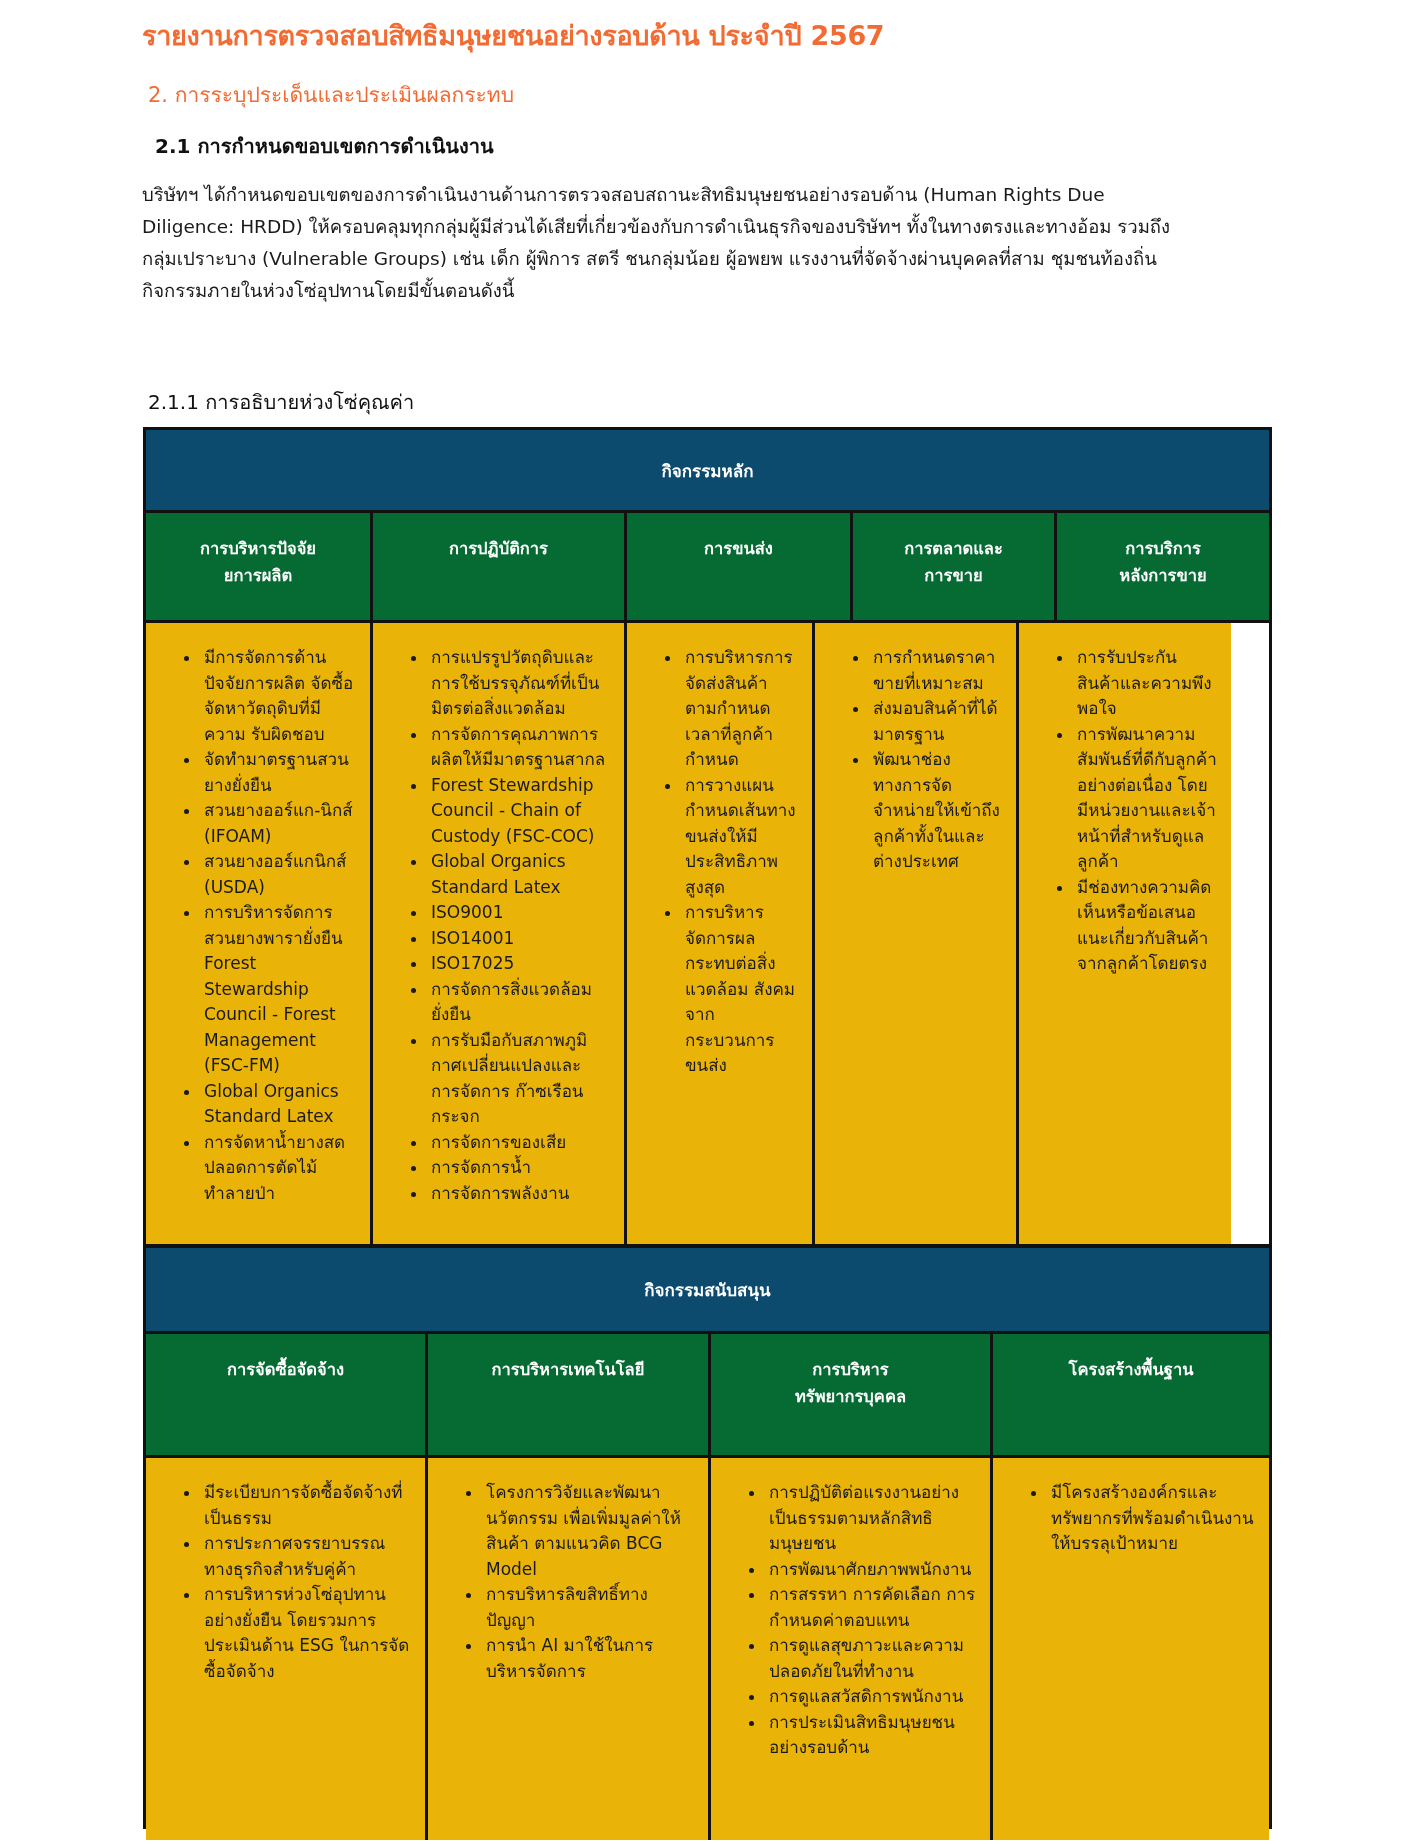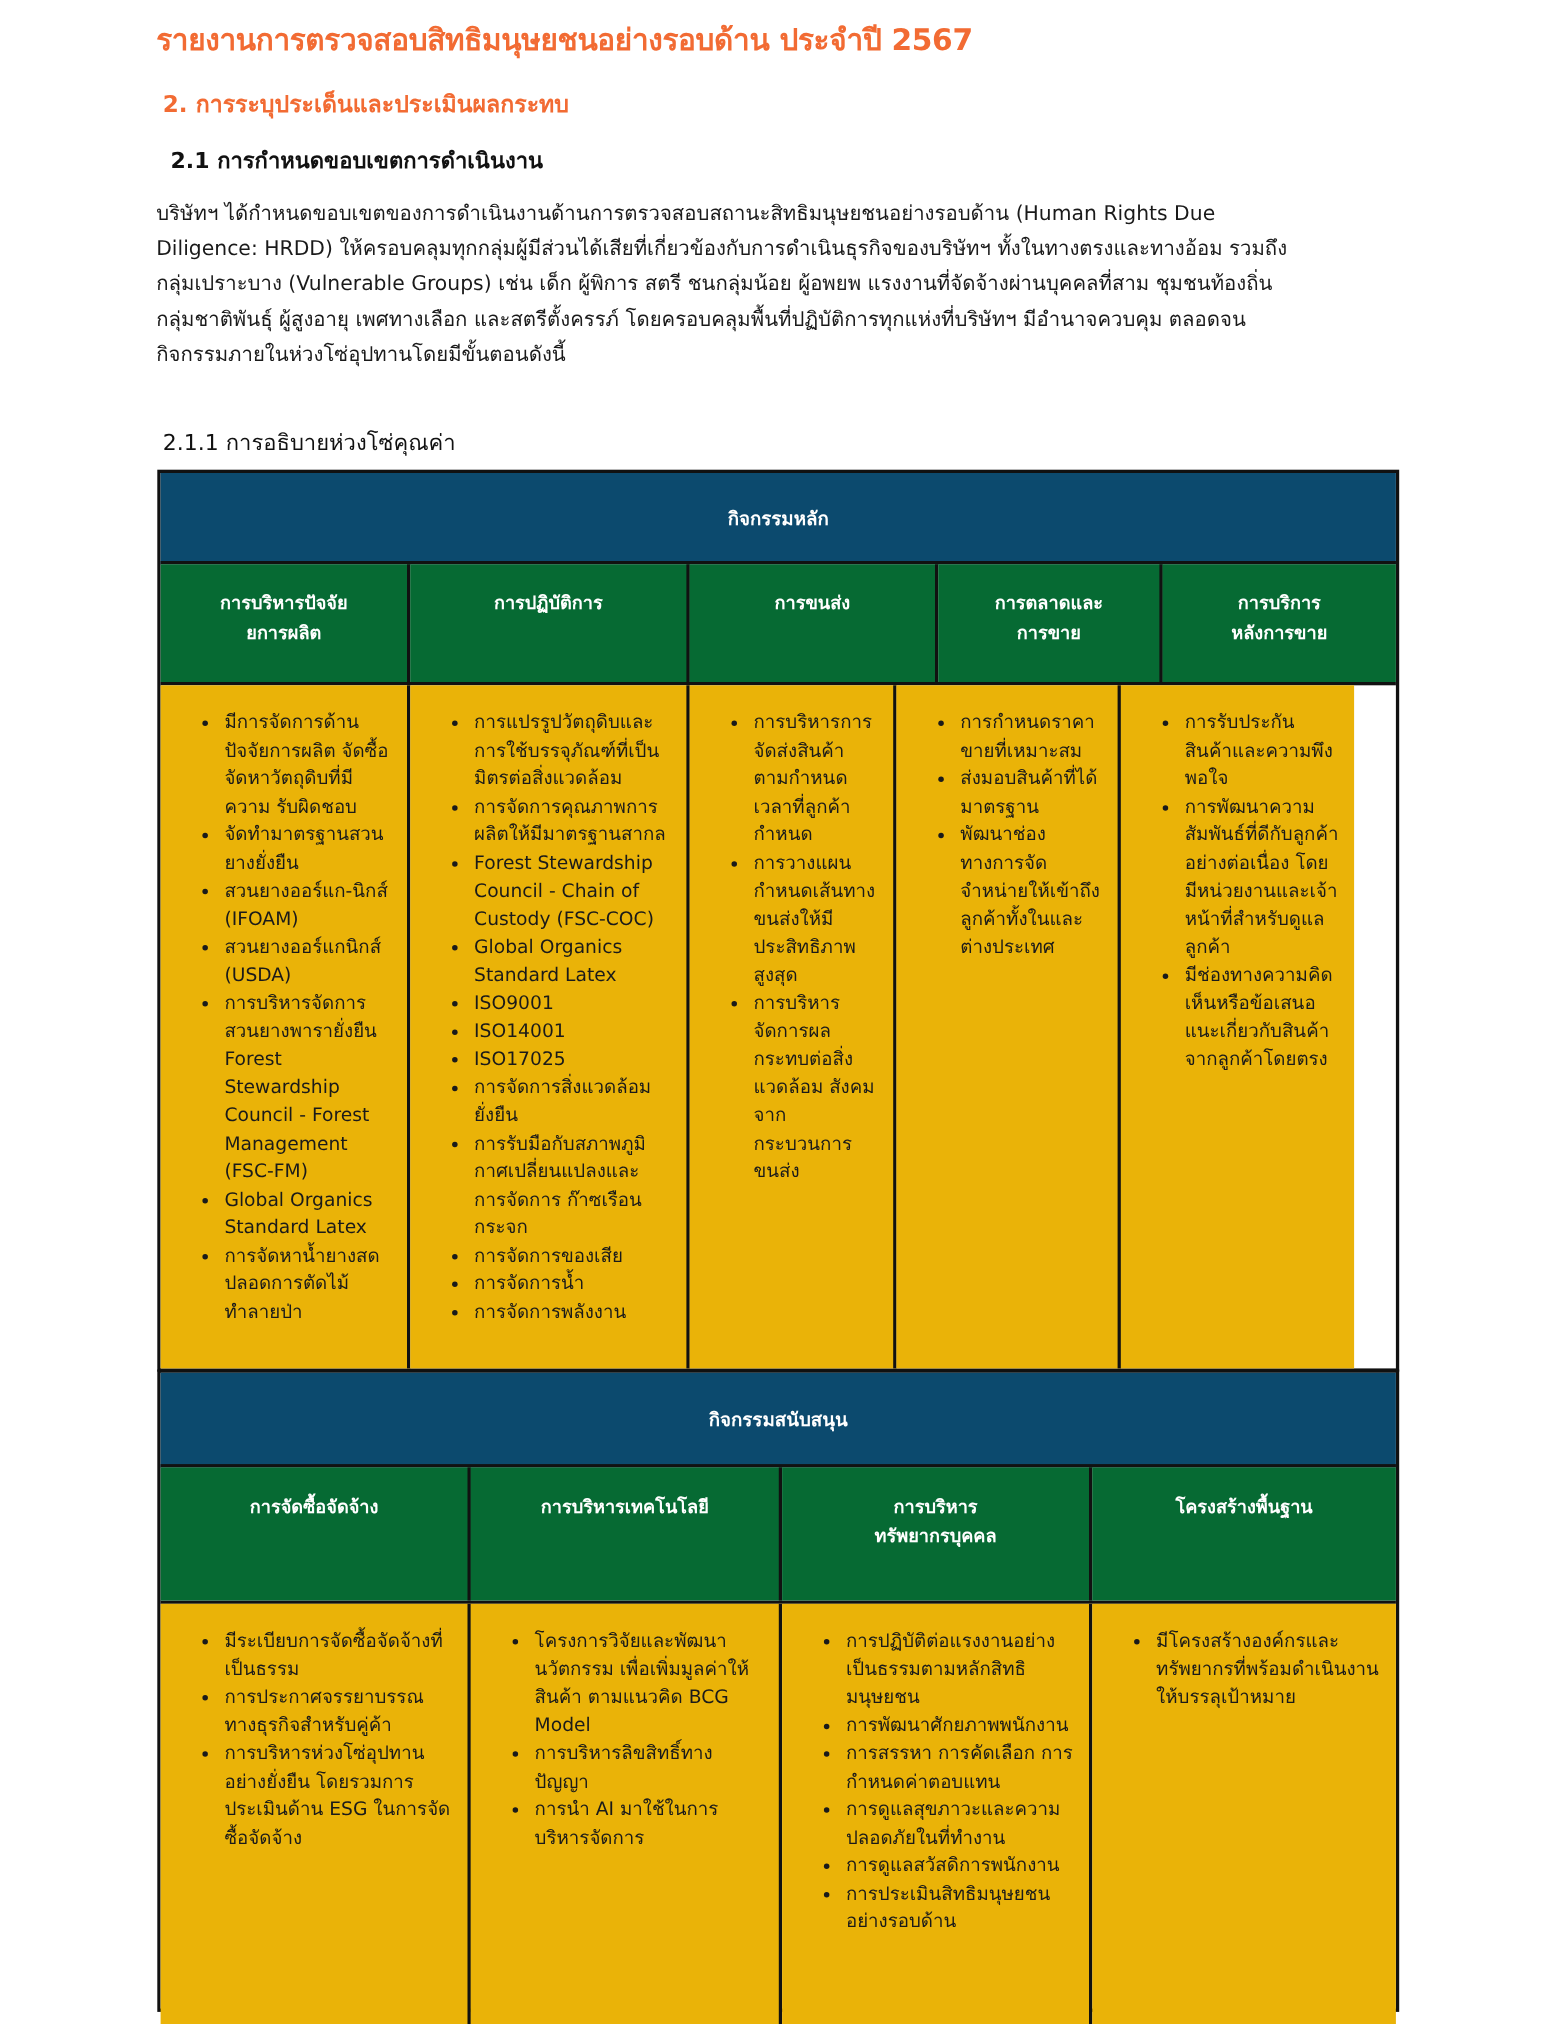--- a/index.html
+++ b/index.html
@@ -1,20 +1,20 @@
 <!DOCTYPE html>
 <html><head>
 <meta charset="utf-8">
 <style>
   html, body { margin: 0; padding: 0; background: #ffffff; }
   body { width: 1414px; height: 1844px; position: relative; overflow: hidden;
          font-family: "DejaVu Sans", "Liberation Sans", sans-serif; color: #111; }
   .title { position: absolute; left: 142px; top: 14px; font-size: 27px; font-weight: bold;
            color: #f26b33; letter-spacing: -0.3px; white-space: nowrap; }
-  .h2 { position: absolute; left: 148px; top: 78px; font-size: 21px; font-weight: bold;
+  .h2 { position: absolute; left: 148px; top: 78px; font-size: 21px; font-weight: normal;
         color: #f26b33; white-space: nowrap; }
   .h3 { position: absolute; left: 155px; top: 130px; font-size: 20px; font-weight: bold;
         color: #111; white-space: nowrap; }
   .para { position: absolute; left: 142px; top: 179px; width: 1140px; font-size: 18.5px;
           line-height: 32px; color: #1a1a1a; }
   .para .line { display: block; white-space: nowrap; }
   .h4 { position: absolute; left: 148px; top: 386px; font-size: 20px; font-weight: normal;
         color: #111; white-space: nowrap; }
 
   .table { position: absolute; left: 143px; width: 1129px; border: 3px solid #111;
@@ -38,21 +38,20 @@
 </head>
 <body>
 
 <div class="title">รายงานการตรวจสอบสิทธิมนุษยชนอย่างรอบด้าน ประจำปี 2567</div>
 <div class="h2">2. การระบุประเด็นและประเมินผลกระทบ</div>
 <div class="h3">2.1 การกำหนดขอบเขตการดำเนินงาน</div>
 <div class="para">
   <span class="line"> บริษัทฯ ได้กำหนดขอบเขตของการดำเนินงานด้านการตรวจสอบสถานะสิทธิมนุษยชนอย่างรอบด้าน (Human Rights Due</span>
   <span class="line">Diligence: HRDD) ให้ครอบคลุมทุกกลุ่มผู้มีส่วนได้เสียที่เกี่ยวข้องกับการดำเนินธุรกิจของบริษัทฯ ทั้งในทางตรงและทางอ้อม รวมถึง</span>
   <span class="line">กลุ่มเปราะบาง (Vulnerable Groups) เช่น เด็ก ผู้พิการ สตรี ชนกลุ่มน้อย ผู้อพยพ แรงงานที่จัดจ้างผ่านบุคคลที่สาม ชุมชนท้องถิ่น</span>
-  <span class="line">กลุ่มชาติพันธุ์ ผู้สูงอายุ เพศทางเลือก และสตรีตั้งครรภ์ โดยครอบคลุมพื้นที่ปฏิบัติการทุกแห่งที่บริษัทฯ มีอำนาจควบคุม ตลอดจน</span>
   <span class="line">กิจกรรมภายในห่วงโซ่อุปทานโดยมีขั้นตอนดังนี้</span>
 </div>
 <div class="h4">2.1.1 การอธิบายห่วงโซ่คุณค่า</div>
 
 <div class="table t-main">
   <div class="band" style="height:83px;">กิจกรรมหลัก</div>
   <div class="row head" style="height:110px;" id="main-head">
       <div class="cell" style="width: 227px;">
         <div>การบริหารปัจจัย</div>
         <div>ยการผลิต</div>

